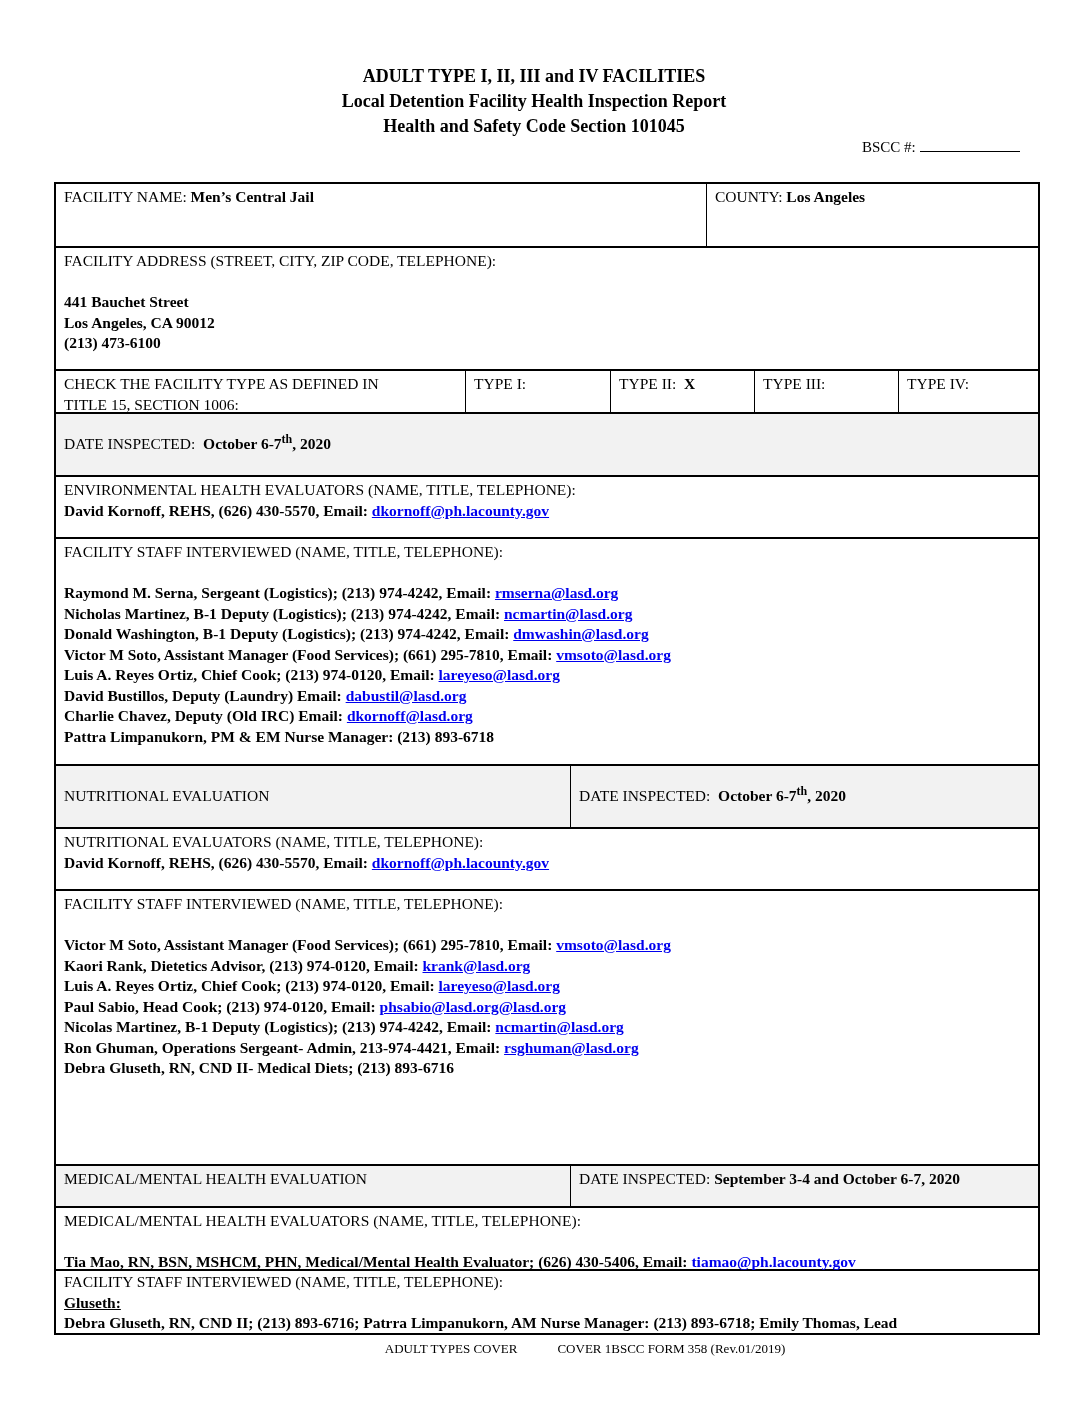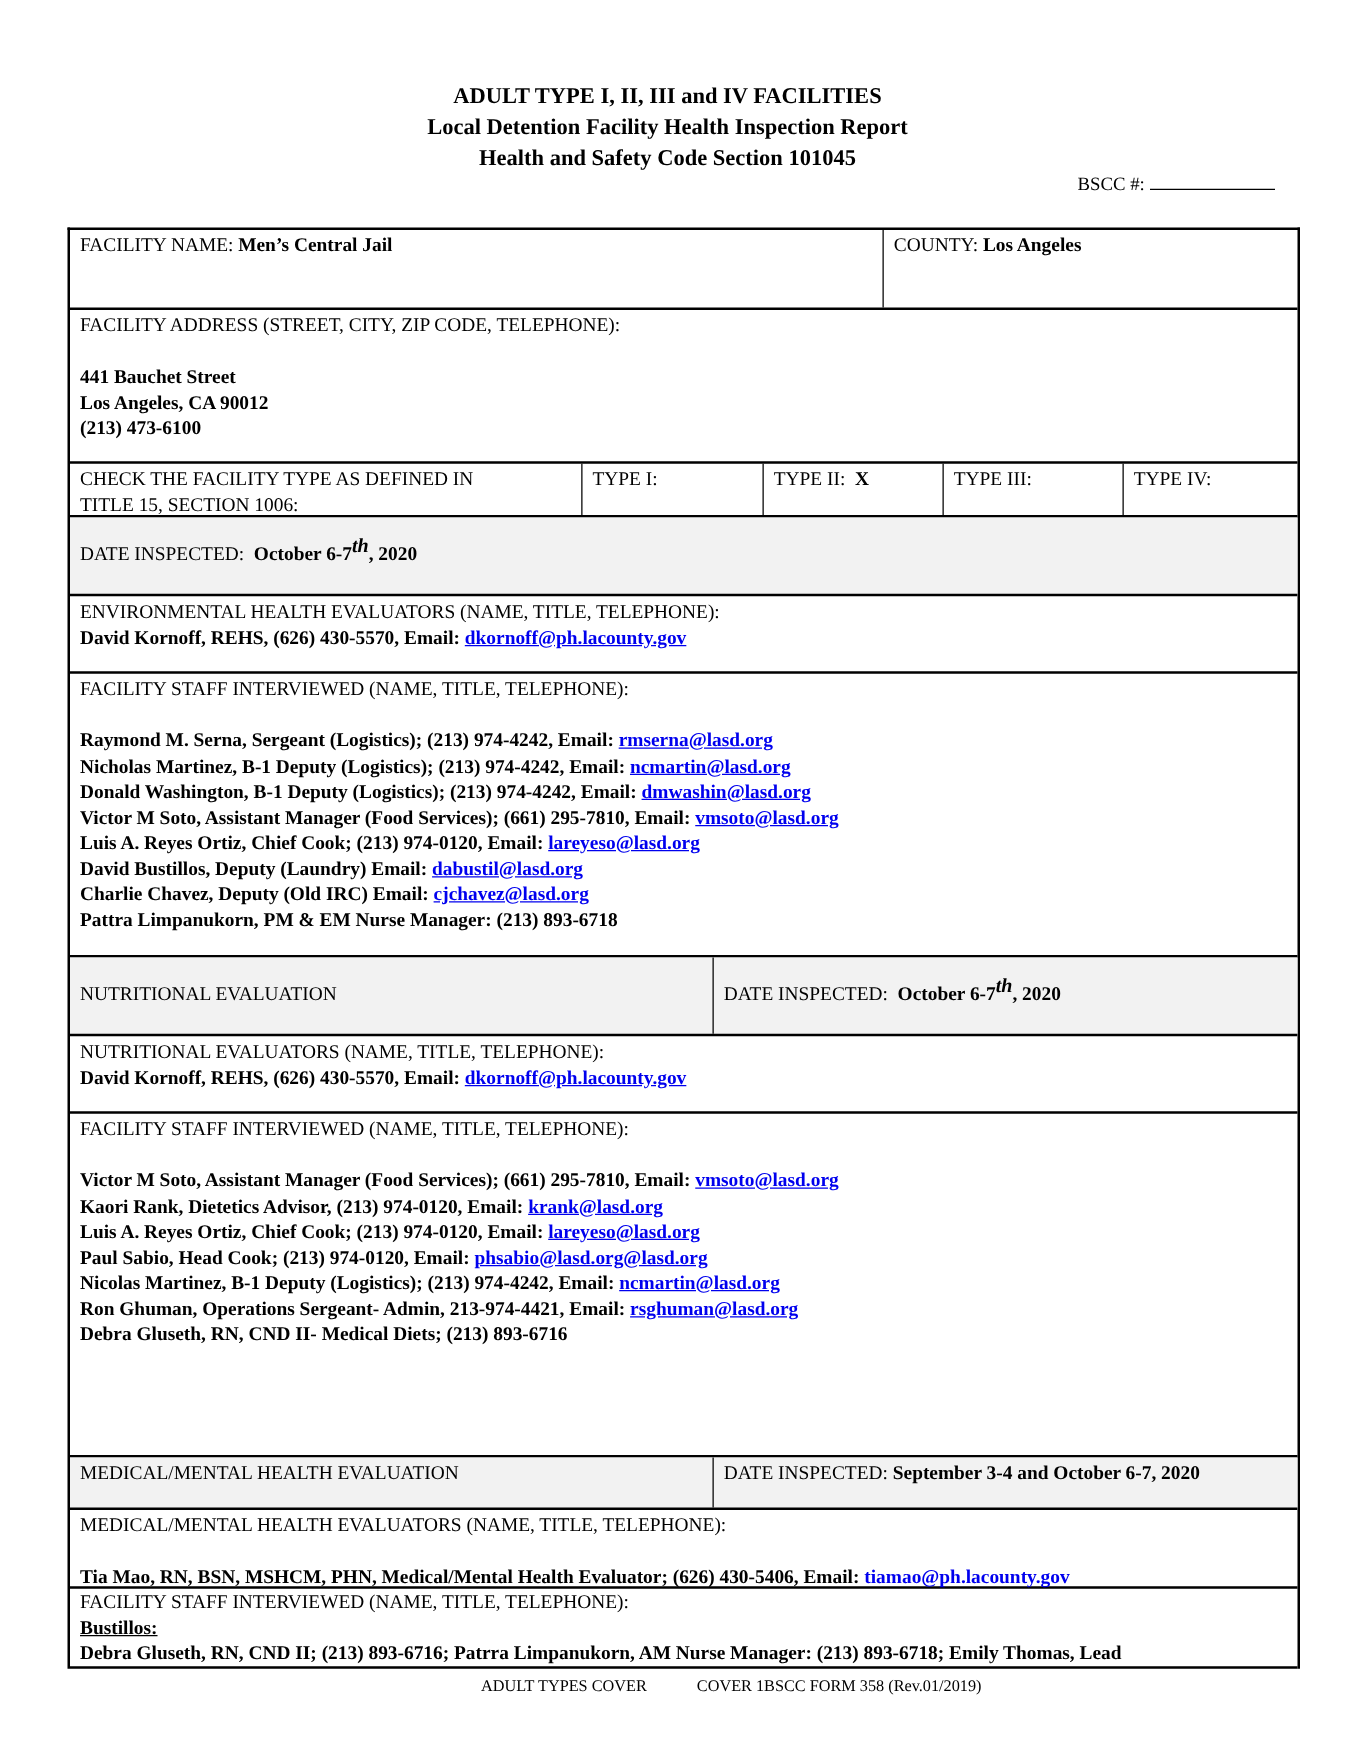--- a/index.html
+++ b/index.html
@@ -32,21 +32,21 @@
   .cell + .cell { border-left: 1.5px solid #000; }
   .gray { background: #f2f2f2; }
   .b { font-weight: bold; }
   a.email { color: #0000ee; text-decoration: underline; font-weight: bold; }
   .blank { height: 20.5px; }
   .footer {
     position: absolute; top: 1341px; left: 64px; width: 978px;
     font-size: 13px; display: flex; justify-content: center; margin-left: 32px;
   }
   .footer span:nth-child(2) { margin-left: 40px; }
-  sup { font-size: 16px; line-height: 0; font-style: italic; }
+  sup { font-size: 12px; line-height: 0; }
   u.fac { font-weight: bold; }
 </style>
 </head>
 <body>
 
 <div class="title-block">
   <div>ADULT TYPE I, II, III and IV FACILITIES</div>
   <div>Local Detention Facility Health Inspection Report</div>
   <div>Health and Safety Code Section 101045</div>
 </div>
@@ -115,21 +115,21 @@
     <div class="cell" style="flex:1;">
       <div>FACILITY STAFF INTERVIEWED (NAME, TITLE, TELEPHONE):</div>
       <div class="blank"></div>
       <div class="staff-list">
           <div class="b"><span>Raymond M. Serna, Sergeant (Logistics); (213) 974-4242, Email: </span><a class="email">rmserna@lasd.org</a></div>
           <div class="b"><span>Nicholas Martinez, B-1 Deputy (Logistics); (213) 974-4242, Email: </span><a class="email">ncmartin@lasd.org</a></div>
           <div class="b"><span>Donald Washington, B-1 Deputy (Logistics); (213) 974-4242, Email: </span><a class="email">dmwashin@lasd.org</a></div>
           <div class="b"><span>Victor M Soto, Assistant Manager (Food Services); (661) 295-7810, Email: </span><a class="email">vmsoto@lasd.org</a></div>
           <div class="b"><span>Luis A. Reyes Ortiz, Chief Cook; (213) 974-0120, Email: </span><a class="email">lareyeso@lasd.org</a></div>
           <div class="b"><span>David Bustillos, Deputy (Laundry) Email: </span><a class="email">dabustil@lasd.org</a></div>
-          <div class="b"><span>Charlie Chavez, Deputy (Old IRC) Email: </span><a class="email">cjchavez@lasd.org</a></div>
+          <div class="b"><span>Charlie Chavez, Deputy (Old IRC) Email: </span><a class="email">dkornoff@lasd.org</a></div>
           <div class="b"><span>Pattra Limpanukorn, PM &amp; EM Nurse Manager: (213) 893-6718</span></div>
         </div>
     </div>
   </div>
 
   <div class="row gray" style="height:63px;">
     <div class="cell" style="width:514px; display:flex; align-items:center;">NUTRITIONAL EVALUATION</div>
     <div class="cell" style="flex:1; display:flex; align-items:center;">
       <span>DATE INSPECTED:</span>&nbsp;&nbsp;<span class="b"><span>October 6-7</span><sup>th</sup><span>, 2020</span></span>
     </div>
@@ -169,21 +169,21 @@
     <div class="cell" style="flex:1;">
       <div>MEDICAL/MENTAL HEALTH EVALUATORS (NAME, TITLE, TELEPHONE):</div>
       <div class="blank"></div>
       <div class="b"><span>Tia Mao, RN, BSN, MSHCM, PHN, Medical/Mental Health Evaluator; (626) 430-5406, Email: </span><a class="email" style="text-decoration:none;font-weight:bold;">tiamao@ph.lacounty.gov</a></div>
     </div>
   </div>
 
   <div class="row" style="height:64px;">
     <div class="cell" style="flex:1; padding-top:1px;">
       <div>FACILITY STAFF INTERVIEWED (NAME, TITLE, TELEPHONE):</div>
-      <div><u class="fac">Bustillos:</u></div>
+      <div><u class="fac">Gluseth:</u></div>
       <div class="b">Debra Gluseth, RN, CND II; (213) 893-6716; Patrra Limpanukorn, AM Nurse Manager: (213) 893-6718; Emily Thomas, Lead</div>
     </div>
   </div>
 </div>
 
 <div class="footer">
   <span>ADULT TYPES COVER</span>
   <span>COVER 1</span>
   <span>BSCC FORM 358 (Rev.01/2019)</span>
 </div>

